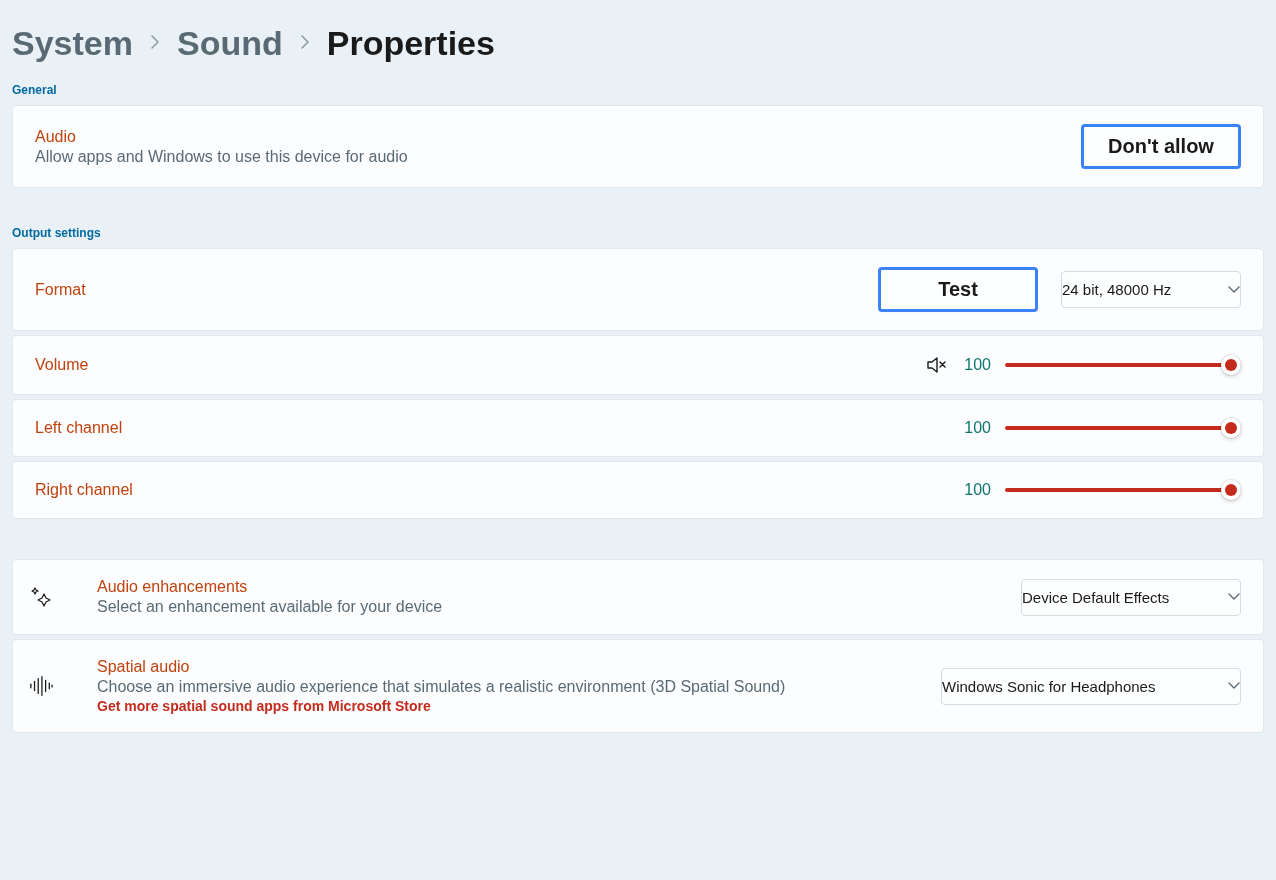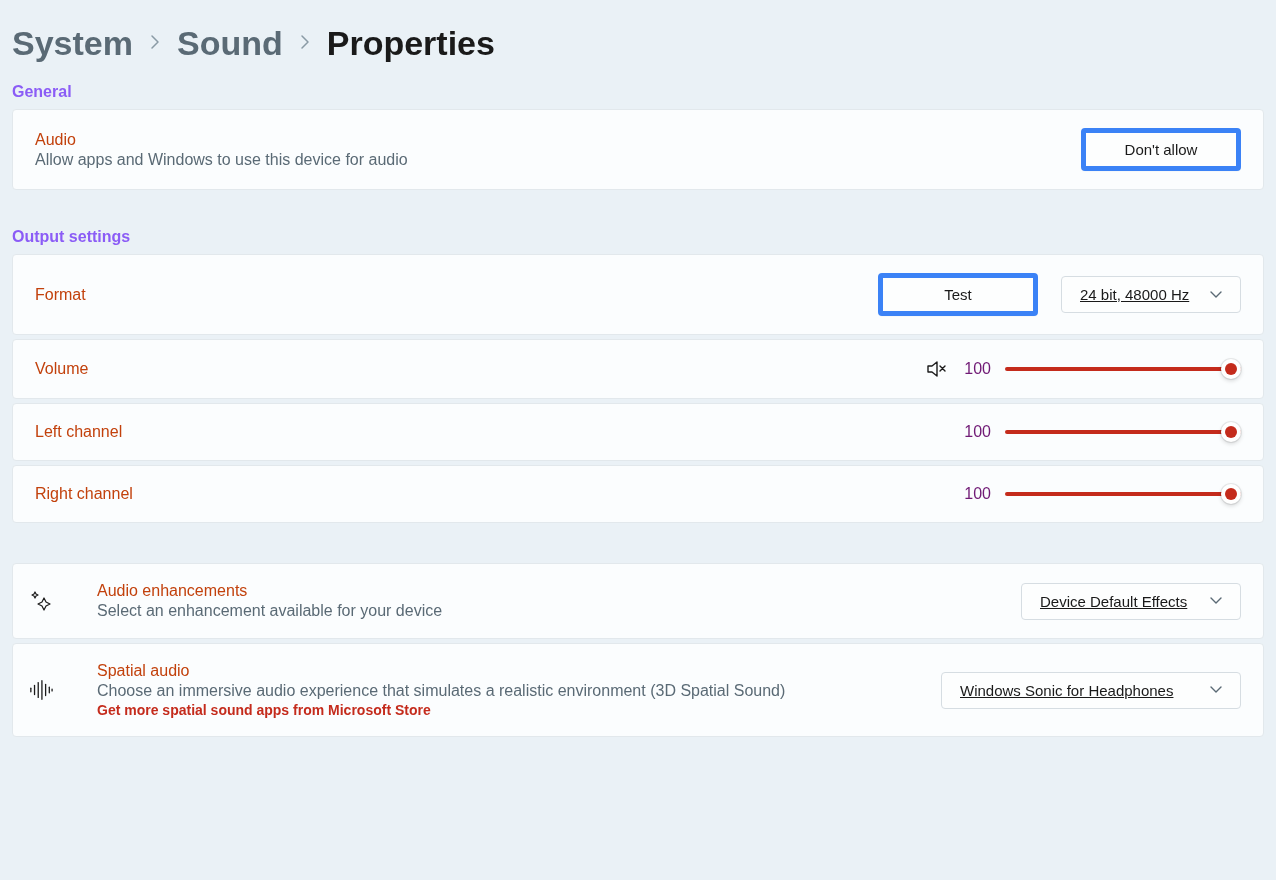--- a/index.html
+++ b/index.html
@@ -26,23 +26,23 @@
       color: #5a6a75;
     }
     .breadcrumb-item.active {
       color: #1a1a1a;
     }
     .breadcrumb-chevron {
       font-size: 20px;
       color: #8a9aa5;
     }
     .section-header {
-      font-size: 16px;
+      font-size: 12px;
       font-weight: 600;
-      color: #8b5cf6;
+      color: #0369a1;
       padding: 12px 0 8px 0;
     }
     .section-header.spaced {
       margin-top: 26px;
     }
     .card {
       background: #fbfdfe;
       border: 1px solid #e2e8ec;
       border-radius: 4px;
       padding: 18px 22px;
@@ -71,46 +71,46 @@
       color: #5a6a75;
     }
     .card-link {
       font-size: 14px;
       font-weight: 600;
       color: #c42b1c;
       cursor: pointer;
     }
     .btn {
       background: #fdfefe;
-      border: 5px solid #3b82f6;
+      border: 3px solid #3b82f6;
       border-radius: 4px;
       padding: 8px 24px;
-      font-size: 15px;
+      font-size: 20px;
       color: #1a1a1a;
       cursor: pointer;
       font-family: inherit;
       box-shadow: 0 1px 0 rgba(0,0,0,0.02);
+      font-weight: bold;
     }
     .btn-wide {
       min-width: 160px;
     }
     .dropdown {
       background: #fdfefe;
       border: 1px solid #d6dde2;
       border-radius: 4px;
-      padding: 9px 18px;
+      padding: 9px 0;
       display: flex;
       align-items: center;
       justify-content: space-between;
       gap: 12px;
       cursor: pointer;
       font-size: 15px;
       color: #1a1a1a;
       min-width: 180px;
-      text-decoration: underline;
     }
     .chevron-down {
       width: 12px;
       height: 12px;
       display: inline-flex;
       align-items: center;
       justify-content: center;
     }
     .chevron-down svg {
       stroke: #5a6a75;
@@ -128,21 +128,21 @@
     .mute-icon {
       width: 22px;
       height: 22px;
       display: flex;
       align-items: center;
       justify-content: center;
       cursor: pointer;
     }
     .value-label {
       font-size: 16px;
-      color: #701a75;
+      color: #0f766e;
       min-width: 30px;
       text-align: right;
     }
     .slider {
       position: relative;
       width: 236px;
       height: 20px;
       display: flex;
       align-items: center;
       cursor: pointer;

